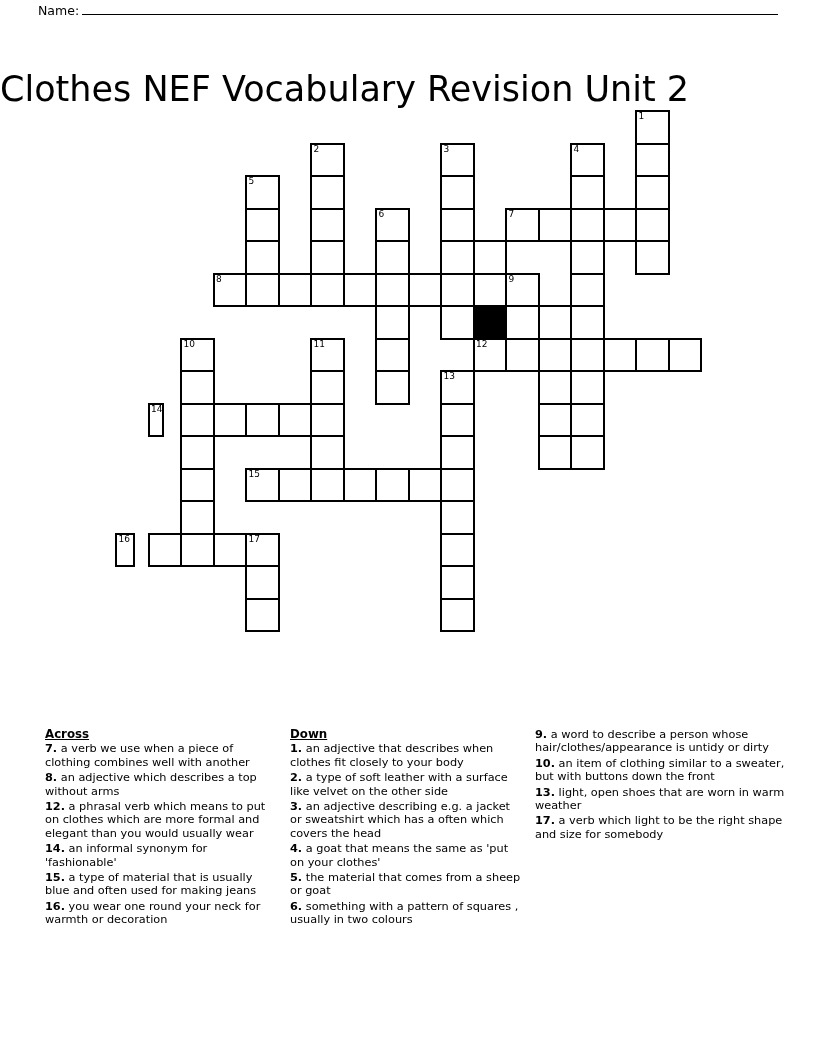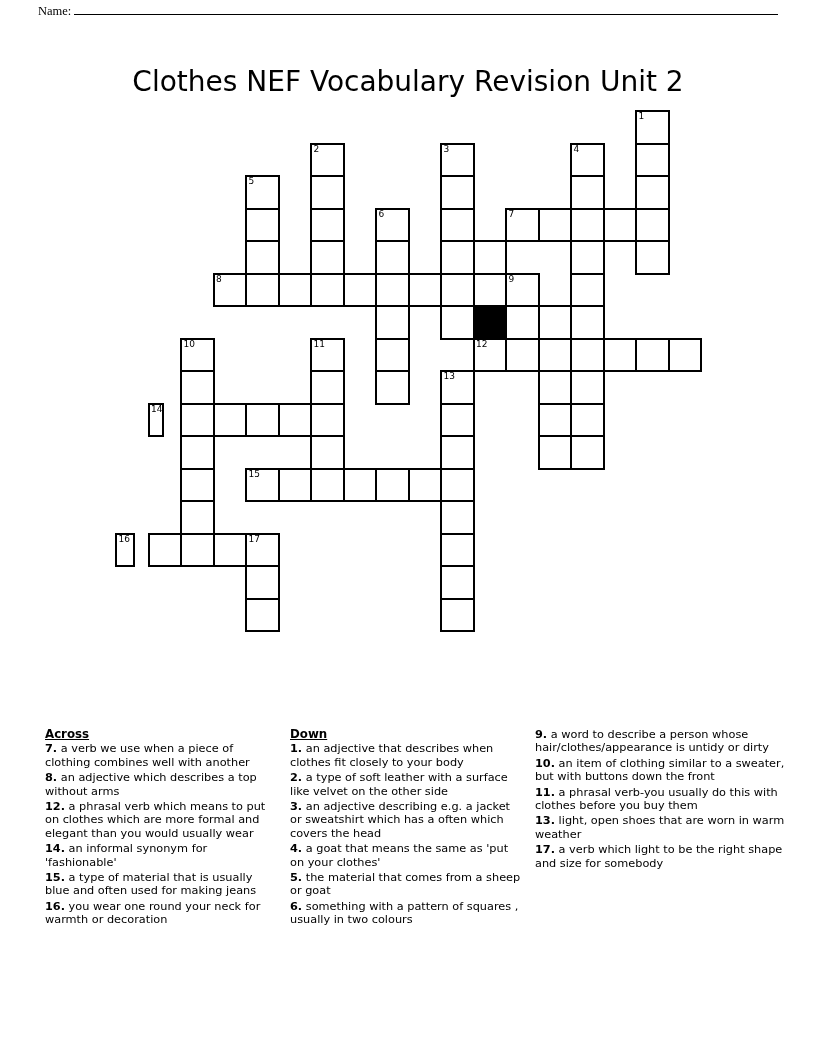--- a/index.html
+++ b/index.html
@@ -20,36 +20,36 @@
   
   .name-row {
     position: absolute;
     left: 38px;
     top: 2px;
     width: 740px;
     display: flex;
     align-items: baseline;
     font-size: 12.5px;
   }
-  .name-label { white-space: nowrap; font-family: Liberation Serif, serif; }
+  .name-label { white-space: nowrap; }
   .name-rule {
     flex: 1 1 auto;
     margin-left: 3px;
     border-bottom: 1px solid #000;
     height: 13px;
   }
 
   
   .puzzle-title {
     position: absolute;
     left: 0;
     top: 46px;
     width: 816px;
-    text-align: center;
-    font-size: 28px;
+    text-align: left;
+    font-size: 35px;
     font-weight: normal;
     letter-spacing: 0px;
     font-family: "DejaVu Sans", sans-serif;
   }
 
   
   #grid-wrap {
     position: absolute;
     left: 115px;
     top: 110px;
@@ -268,18 +268,17 @@
         <p class="clue-item"><span class="clue-num">3.</span><span class="clue-text"> an adjective describing e.g. a jacket or sweatshirt which has a often which covers the head</span></p>
         <p class="clue-item"><span class="clue-num">4.</span><span class="clue-text"> a goat that means the same as 'put on your clothes'</span></p>
         <p class="clue-item"><span class="clue-num">5.</span><span class="clue-text"> the material that comes from a sheep or goat</span></p>
         <p class="clue-item"><span class="clue-num">6.</span><span class="clue-text"> something with a pattern of squares , usually in two colours</span></p>
       </div>
   </div>
   <div class="clue-col c3">
     <div id="down2-list">
         <p class="clue-item"><span class="clue-num">9.</span><span class="clue-text"> a word to describe a person whose hair/clothes/appearance is untidy or dirty</span></p>
         <p class="clue-item"><span class="clue-num">10.</span><span class="clue-text"> an item of clothing similar to a sweater, but with buttons down the front</span></p>
-        <p class="clue-item"><span class="clue-num">11.</span><span class="clue-text"> a phrasal verb-you usually do this with clothes before you buy them</span></p>
         <p class="clue-item"><span class="clue-num">13.</span><span class="clue-text"> light, open shoes that are worn in warm weather</span></p>
         <p class="clue-item"><span class="clue-num">17.</span><span class="clue-text"> a verb which light to be the right shape and size for somebody</span></p>
       </div>
   </div>
 </div>
 
 </body></html>

